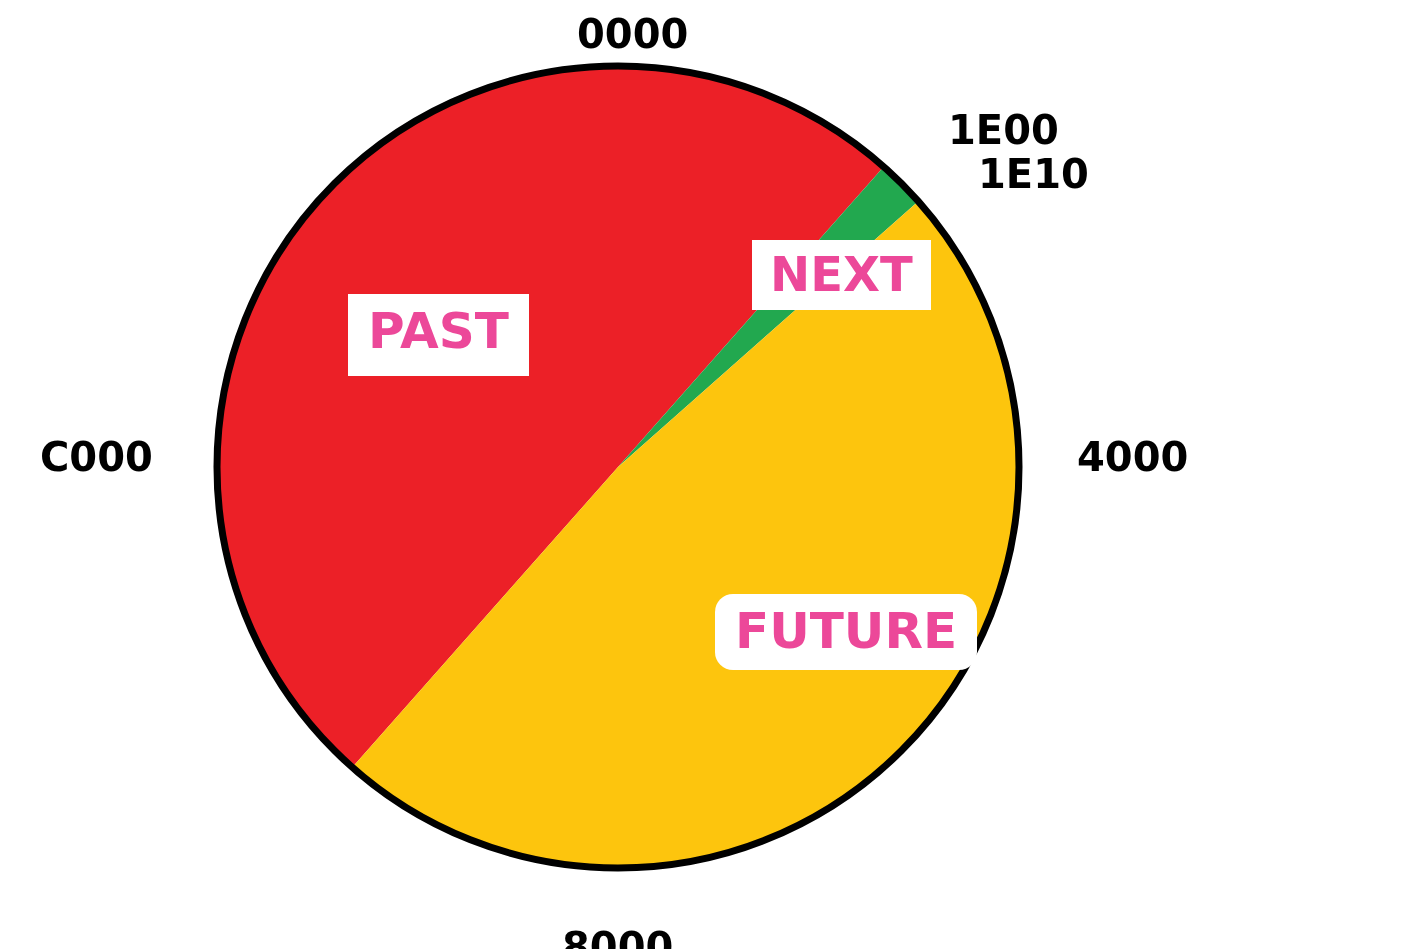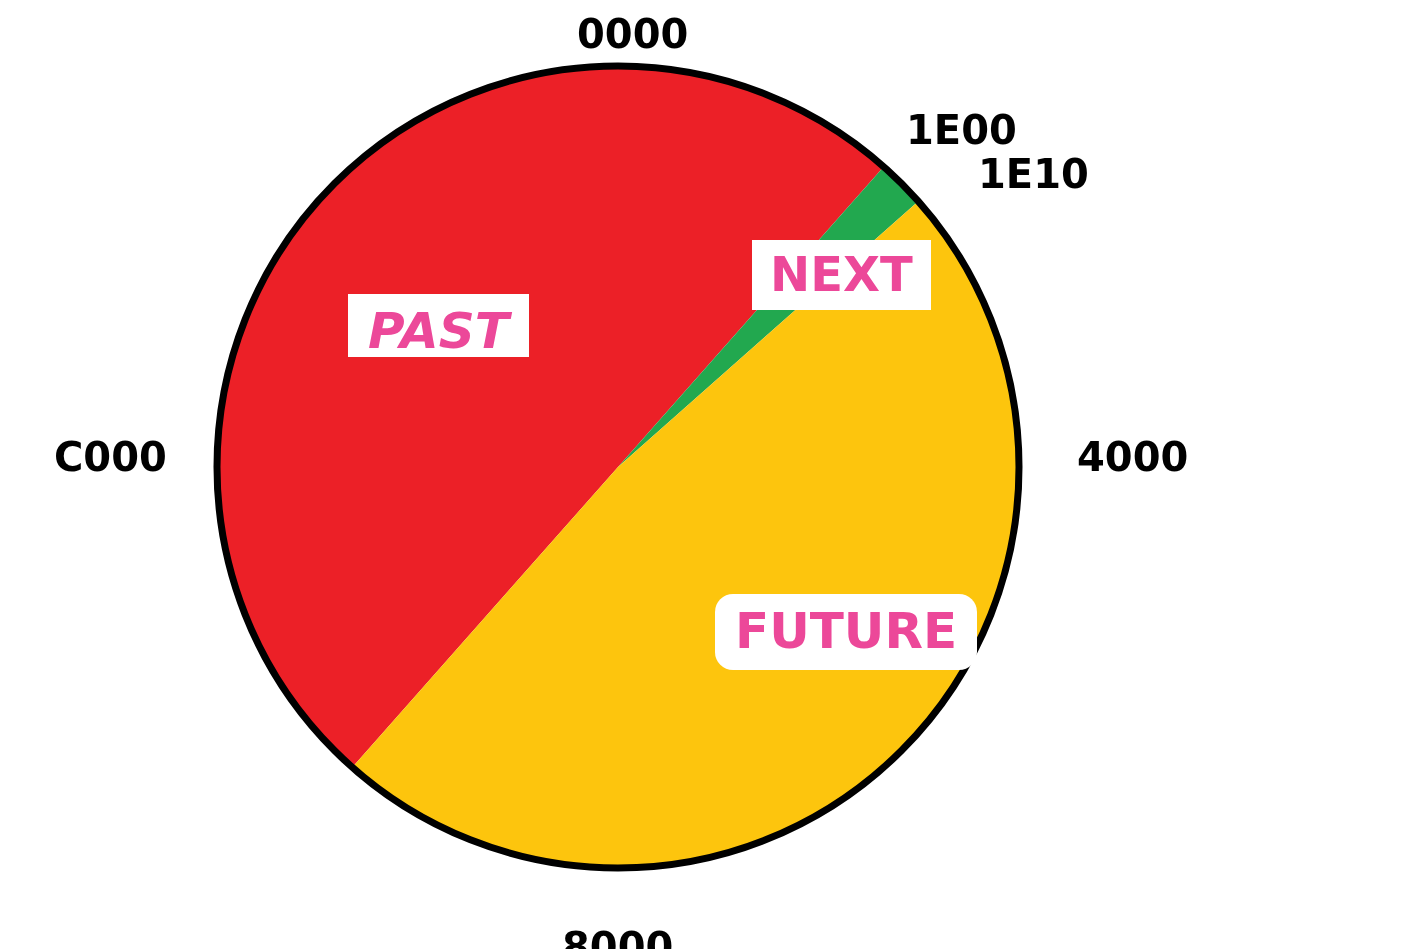--- a/index.html
+++ b/index.html
@@ -43,42 +43,41 @@
     font-weight: bold;
     color: #ec4899;
     background: #ffffff;
     white-space: nowrap;
     line-height: 1;
   }
   #label-past {
     font-size: 50px;
     left: 348px;
     top: 294px;
-    padding: 12px 20px 1px 20px;
-    font-style: italic;
+    padding: 12px 20px 20px 20px;
   }
   #label-next {
     font-size: 48px;
     left: 752px;
     top: 240px;
     padding: 10px 18px 12px 18px;
   }
   #label-future {
     font-size: 50px;
     left: 715px;
     top: 594px;
     padding: 12px 20px 14px 20px;
     border-radius: 18px;
   }
   #tick-0000 { left: 577px; top: 14px; }
-  #tick-1E00 { left: 906px; top: 110px; }
+  #tick-1E00 { left: 948px; top: 110px; }
   #tick-1E10 { left: 958px; top: 154px; margin-left: 20px; }
   #tick-4000 { left: 1077px; top: 437px; }
   #tick-8000 { left: 562px; top: 899px; margin-top: 28px; }
-  #tick-C000 { left: 54px; top: 437px; }
+  #tick-C000 { left: 40px; top: 437px; }
 </style>
 </head>
 <body>
 
 <div id="stage">
 
   <svg class="pie" viewBox="0 0 1404 949" aria-hidden="true">
 
     <path id="slice-past" fill="#EC2027" stroke="none" d="M 618 467 L 352.29 767.33 A 401 401 0 0 1 883.71 166.67 Z"></path>
 

